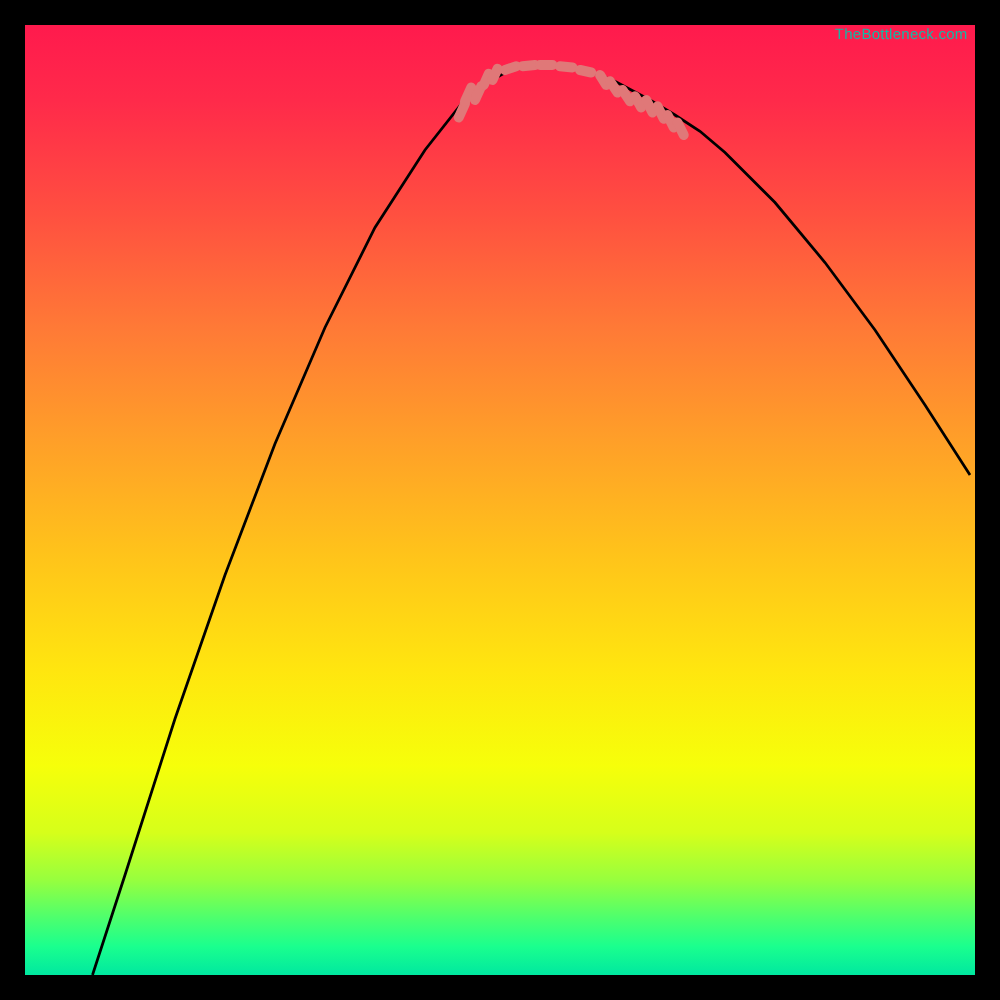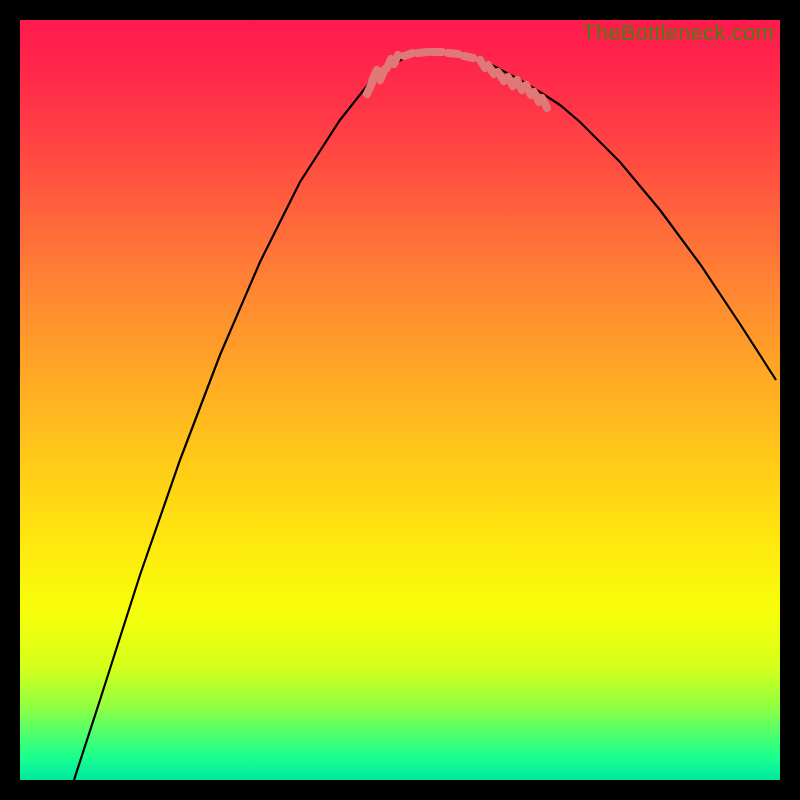--- a/index.html
+++ b/index.html
@@ -38,22 +38,22 @@
       #97ff3e 90%,
       #4dff6e 94%,
       #1aff8e 97%,
       #00e8a0 100%
     );
   }
   .watermark {
     position: absolute;
     top: 0px;
     right: 6px;
-    color: #4d7c0f;
-    font-size: 22px;
+    color: #14b8a6;
+    font-size: 12px;
     font-weight: 500;
     letter-spacing: 0.2px;
     z-index: 10;
     text-align: right;
   }
   svg.curve {
     position: absolute;
     left: 0;
     top: 0;
     width: 760px;

